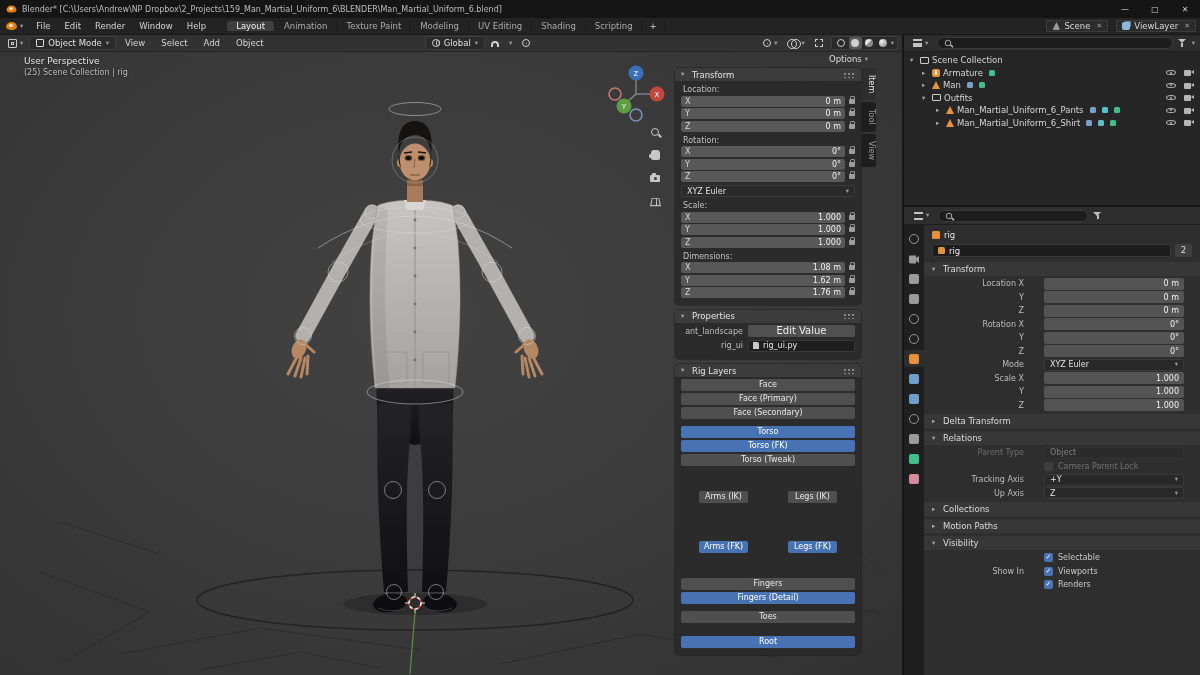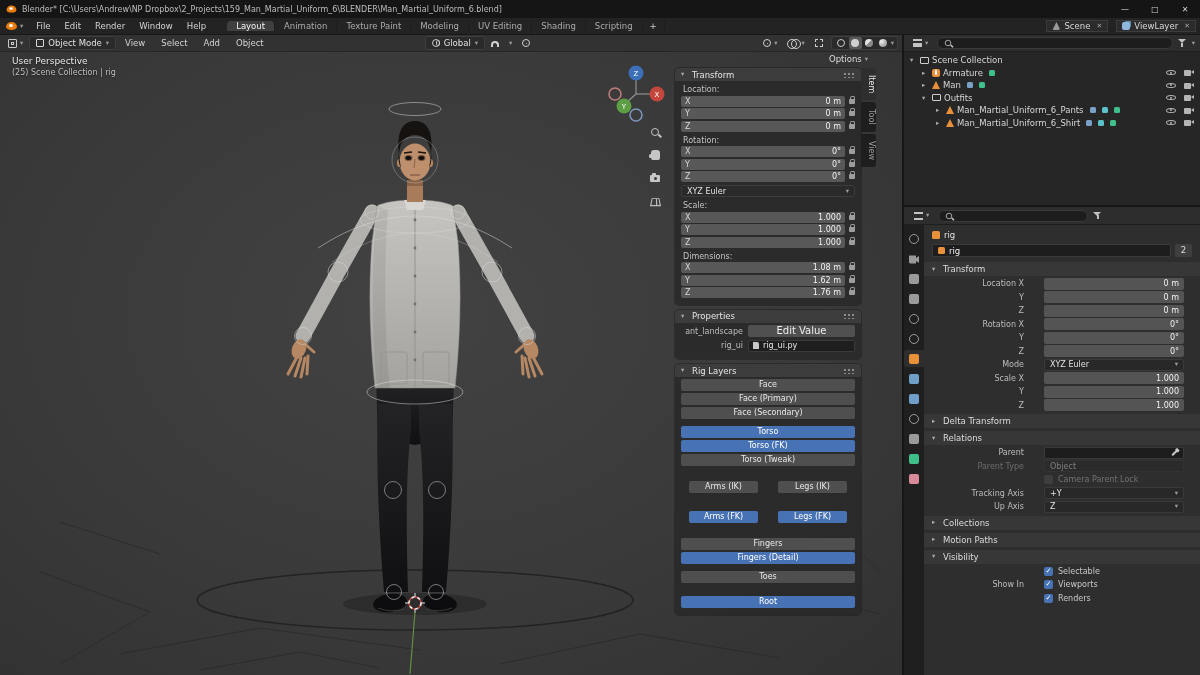--- a/index.html
+++ b/index.html
@@ -58,21 +58,21 @@
   .sph.wire{border:1px solid #c9c9c9}
   .sph.solid{background:#d0d0d0}
   .sph.mat{background:linear-gradient(135deg,#e2e2e2 50%,#8a8a8a 50%)}
   .sph.rend{background:radial-gradient(circle at 30% 30%,#f2f2f2,#7d7d7d)}
   .gapflex{flex:1}
   .gap120{width:150px}
 
   
   .viewport{flex:1;position:relative;overflow:hidden;background:radial-gradient(ellipse at 46% 42%,#424242 0%,#3a3a3a 55%,#313131 100%)}
   .scene-svg{position:absolute;inset:0}
-  .vp-text{position:absolute;left:12px;top:4px;line-height:11px;text-shadow:0 1px 2px rgba(0,0,0,.5)}
+  .vp-text{position:absolute;left:24px;top:4px;line-height:11px;text-shadow:0 1px 2px rgba(0,0,0,.5)}
   .vp-line1{font-size:9px;color:#e8e8e8}
   .vp-line2{font-size:8px;color:#bdbdbd}
   .options-lbl{position:absolute;right:34px;top:2px;display:flex;align-items:center;gap:3px;font-size:8.5px;color:#dcdcdc}
   .gizmo{position:absolute;left:606px;top:12px}
   .vtools{position:absolute;left:647px;top:72px;display:flex;flex-direction:column;gap:7px}
   .vtool{width:16px;height:16px;display:flex;align-items:center;justify-content:center;border-radius:8px}
   .magnifier{width:8px;height:8px;border:1.5px solid #c6c6c6;border-radius:50%;position:relative}
   .magnifier::after{content:"";position:absolute;left:6px;top:6px;width:4px;height:1.5px;background:#c6c6c6;transform:rotate(45deg)}
   .handico{width:9px;height:10px;background:#c6c6c6;border-radius:3px 3px 2px 2px;position:relative}
   .handico::after{content:"";position:absolute;left:-2px;top:4px;width:3px;height:4px;background:#c6c6c6;border-radius:2px}
@@ -99,21 +99,21 @@
   .ndrop{display:flex;align-items:center;background:#2a2a2a;border:1px solid #3c3c3c;border-radius:2px;height:12px;margin:3px 6px;padding:0 5px;font-size:8px;color:#e2e2e2}
   .ndrop .chev{margin-left:auto}
   .nprow{display:flex;align-items:center;height:12px;margin:2.5px 6px}
   .nplabel{width:62px;text-align:right;font-size:8px;color:#bdbdbd;margin-right:5px;flex:0 0 auto}
   .npbtn{flex:1;background:#505050;border-radius:2px;height:12px;line-height:12px;text-align:center;font-size:10px;color:#eee}
   .npinput{flex:1;background:#1e1e1e;border:1px solid #3a3a3a;border-radius:2px;height:12px;display:flex;align-items:center;gap:4px;padding:0 4px;font-size:8px;color:#e6e6e6}
   .fileico{width:6px;height:7px;background:#c9c9c9;border-radius:0 2px 0 0;flex:0 0 auto}
   .rb{display:block;margin:2px 6px;height:12px;line-height:12px;text-align:center;background:#4f4f4f;border-radius:2px;font-size:8px;color:#e9e9e9;cursor:default}
   .rb.blue{background:#4772b3;color:#fff}
   .rhalf{display:flex;gap:4px;margin:2px 6px}
-  .rhalf .rb{flex:1;margin:8px}
+  .rhalf .rb{flex:1;margin:18px}
   .rgap{height:3px}
   .rgap2{height:9px}
   .npad{height:5px}
 
   .sidetabs{position:absolute;left:861px;top:16px;display:flex;flex-direction:column;gap:2px}
   .stab{writing-mode:vertical-rl;font-size:8px;color:#9a9a9a;background:#1e1e1e;border-radius:0 3px 3px 0;padding:7px 0;width:15px;text-align:center}
   .stab.active{background:#2e2e2e;color:#ececec}
 
   
   .outliner{height:170px;display:flex;flex-direction:column;flex:0 0 auto}
@@ -806,26 +806,20 @@
 
             <div class="psech">
               <span class="tri">▸</span>
               <span>Delta Transform</span>
             </div>
 
             <div class="psech">
               <span class="tri">▾</span>
               <span>Relations</span>
             </div>
-            <div class="prow">
-              <span class="plab">Parent</span>
-              <span class="pinput">
-                  <span class="dropper"></span>
-                </span>
-            </div>
             <div class="prow dim">
               <span class="plab">Parent Type</span>
               <span class="pdrop">
                 <span>Object</span>
               </span>
             </div>
             <div class="prow dim">
               <span class="plab"></span>
               <span class="cb un"></span>
               <span class="cblab">Camera Parent Lock</span>

